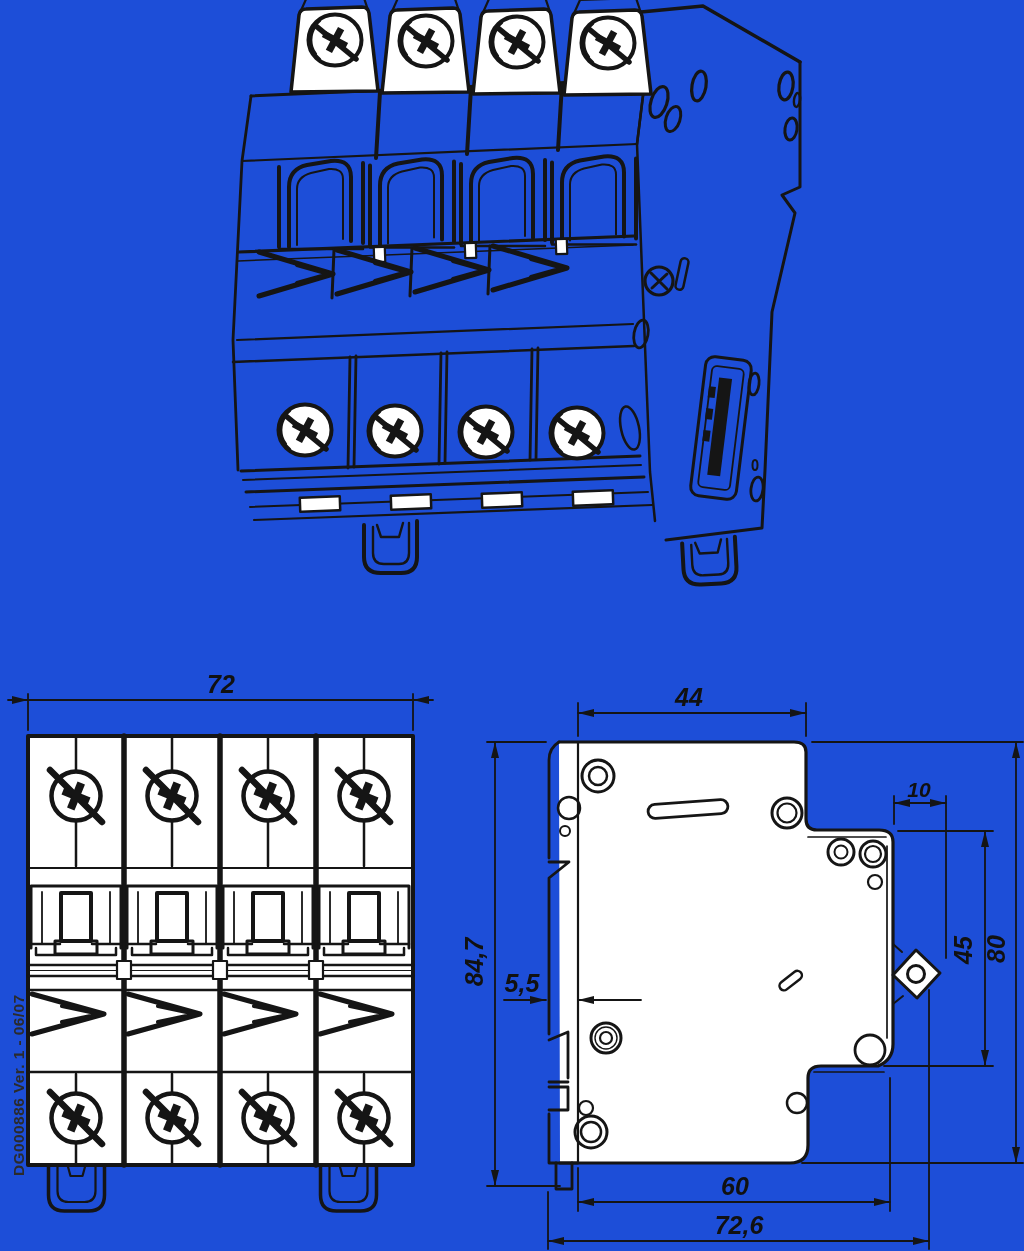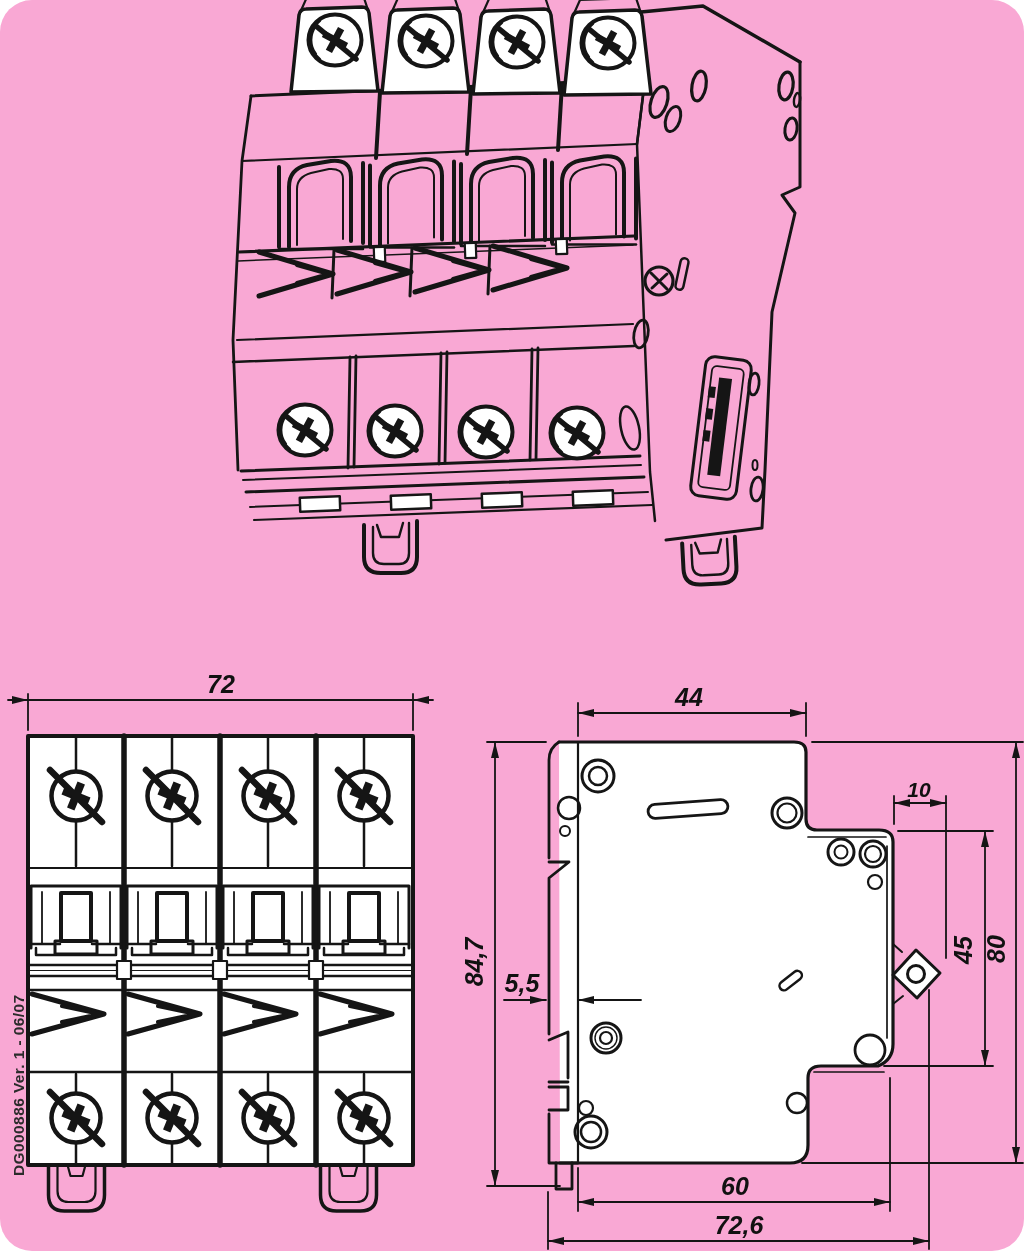--- a/index.html
+++ b/index.html
@@ -1,16 +1,16 @@
 <!DOCTYPE html>
 <html><head>
 <meta charset="utf-8">
 <style>
   html,body{margin:0;padding:0;background:#ffffff;}
-  .page{position:relative;width:1024px;height:1251px;background:#f9a8d4;overflow:hidden;border-radius:32px;}
+  .page{position:relative;width:1024px;height:1251px;background:#1d4ed8;overflow:hidden;}
   svg{display:block;}
   svg .stroked{stroke:#151515;fill:none;stroke-linecap:round;stroke-linejoin:round;}
   text.dim{font-family:"Liberation Sans",sans-serif;font-style:italic;font-weight:bold;font-size:25px;fill:#111;stroke:none;}
   text.dim-sm{font-size:21px;}
   text.doc{font-family:"Liberation Sans",sans-serif;font-style:normal;font-weight:600;font-size:15.5px;fill:#2b2b2b;letter-spacing:.4px;stroke:none;}
 </style>
 </head>
 <body>
 
 <div class="page">

